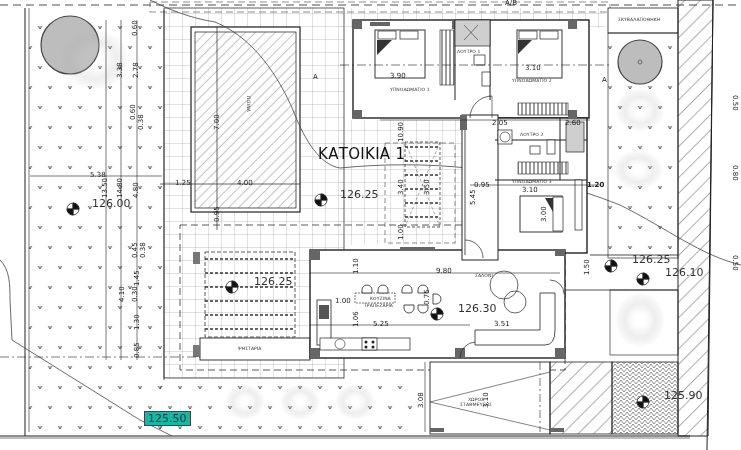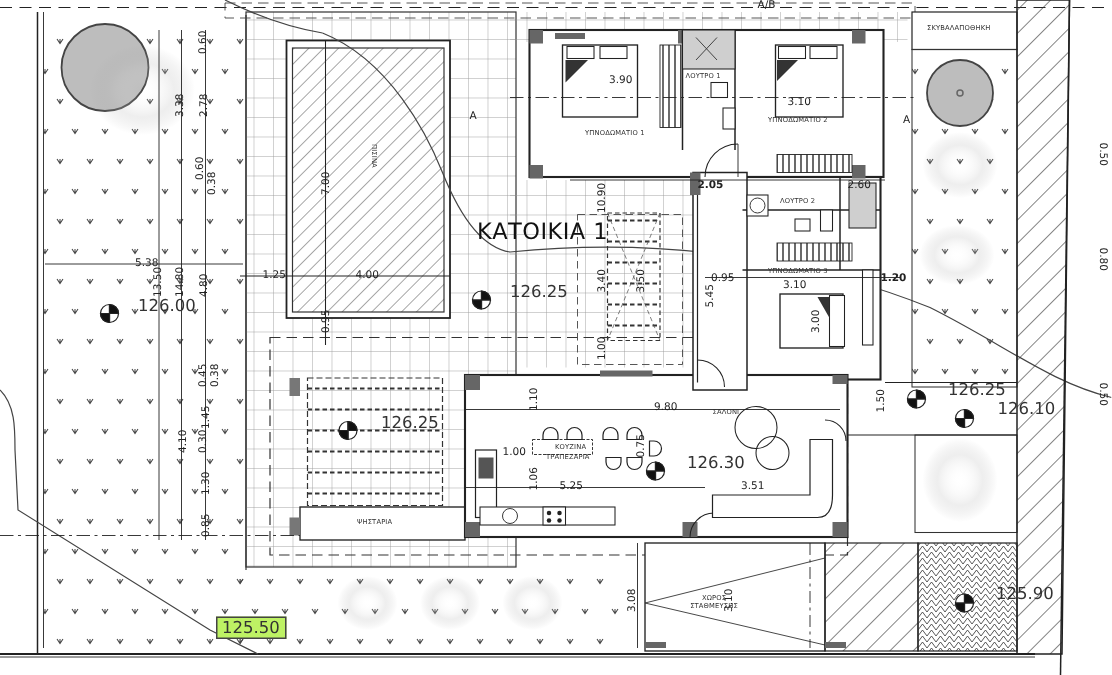--- a/index.html
+++ b/index.html
@@ -5,21 +5,21 @@
   html, body { margin: 0; padding: 0; background: #ffffff; }
   body { width: 741px; height: 450px; overflow: hidden; position: relative; font-family: "DejaVu Sans", sans-serif; }
   #plan { position: absolute; left: 0; top: 0; width: 741px; height: 450px; }
   .lbl { position: absolute; color: #333; white-space: nowrap; line-height: 1; }
   .tiny { font-size: 4.5px; letter-spacing: 0.1px; }
   .dim { font-size: 7px; color: #222; }
   .lvl { font-size: 11px; color: #333; }
   .title { font-size: 15px; color: #111; font-weight: normal; letter-spacing: 0.3px; }
   .vert { transform-origin: left top; transform: rotate(-90deg); }
   .vert90 { transform-origin: left top; transform: rotate(90deg); }
-  .lvlbox { border: 1px solid #444; padding: 1px 3px; background: #bef264; }
+  .lvlbox { border: 1px solid #444; padding: 1px 3px; background: #14b8a6; }
 </style>
 </head>
 <body>
 
 <svg id="plan" viewBox="0 0 741 450" xmlns="http://www.w3.org/2000/svg">
   <defs>
     <pattern id="grid" width="13" height="13" patternUnits="userSpaceOnUse">
       <path d="M13 0 L0 0 0 13" fill="none" stroke="#9a9a9a" stroke-width="0.6"></path>
     </pattern>
     <pattern id="diag" width="7" height="7" patternUnits="userSpaceOnUse" patternTransform="rotate(45)">
@@ -298,25 +298,25 @@
 
 <div class="lbl lvl" style="left:92px;top:198px;">126.00</div>
 <div class="lbl lvl" style="left:340px;top:189px;">126.25</div>
 <div class="lbl lvl" style="left:254px;top:276px;">126.25</div>
 <div class="lbl lvl" style="left:458px;top:303px;">126.30</div>
 <div class="lbl lvl" style="left:632px;top:254px;">126.25</div>
 <div class="lbl lvl" style="left:665px;top:267px;">126.10</div>
 <div class="lbl lvl lvlbox" style="left:144px;top:411px;">125.50</div>
 <div class="lbl lvl" style="left:664px;top:390px;">125.90</div>
 
-<div class="lbl dim" style="left:390px;top:50px;margin-left:16px;">3.90</div>
+<div class="lbl dim" style="left:390px;top:73px;">3.90</div>
 <div class="lbl dim" style="left:525px;top:65px;">3.10</div>
 <div class="lbl dim" style="left:522px;top:187px;">3.10</div>
 <div class="lbl dim vert" style="left:541px;top:222px;">3.00</div>
-<div class="lbl dim" style="left:465px;top:120px;font-weight:bold;">2.05</div>
+<div class="lbl dim" style="left:492px;top:120px;">2.05</div>
 <div class="lbl dim" style="left:545px;top:120px;margin-left:20px;">2.60</div>
 <div class="lbl dim" style="left:587px;top:182px;font-weight:bold;">1.20</div>
 <div class="lbl dim vert" style="left:214px;top:130px;">7.00</div>
 <div class="lbl dim" style="left:237px;top:180px;">4.00</div>
 <div class="lbl dim" style="left:175px;top:180px;">1.25</div>
 <div class="lbl dim vert" style="left:214px;top:222px;">0.95</div>
 <div class="lbl dim" style="left:90px;top:172px;text-align:right;">5.38</div>
 <div class="lbl dim vert" style="left:132px;top:36px;">0.60</div>
 <div class="lbl dim vert" style="left:117px;top:78px;">3.38</div>
 <div class="lbl dim vert" style="left:133px;top:78px;">2.78</div>

